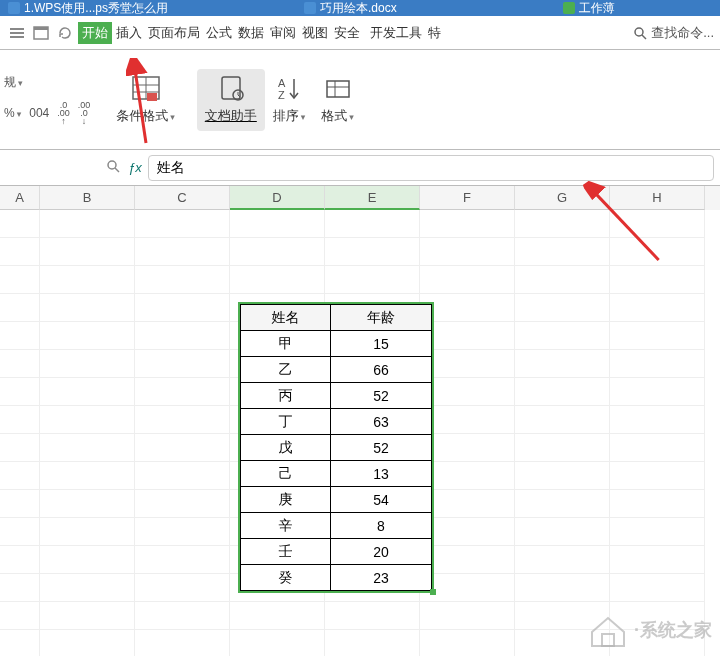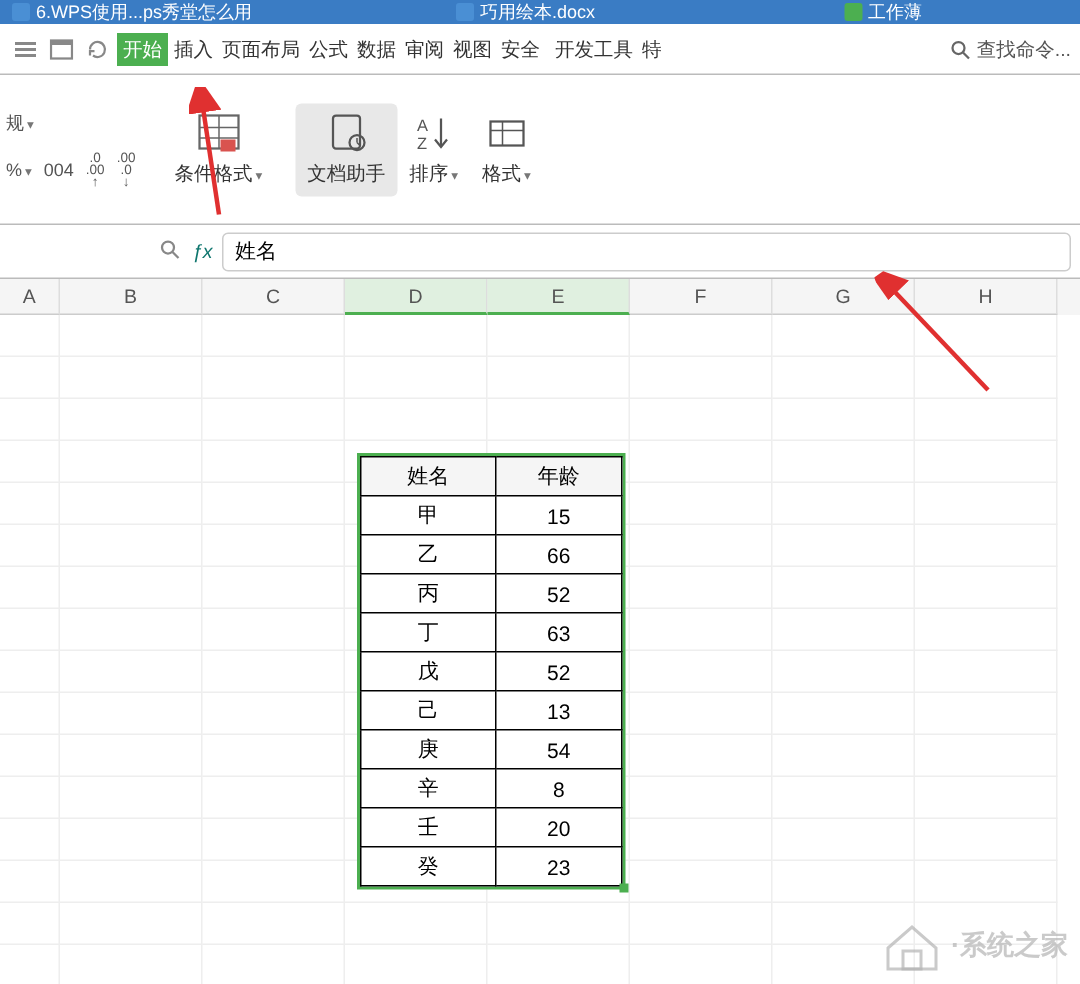--- a/index.html
+++ b/index.html
@@ -13,21 +13,21 @@
 .menu-bar { height: 34px; display: flex; align-items: center; border-bottom: 1px solid #bbb; padding: 0 6px; gap: 2px; }
 .menu-bar .ic-btn { width: 22px; height: 22px; display: flex; align-items: center; justify-content: center; border-radius: 3px; }
 .menu-item { font-size: 13px; color: #333; padding: 2px 2px; cursor: pointer; }
 .menu-item.active { background: #4caf50; color: #fff; padding: 2px 4px; }
 .search { margin-left: auto; display: flex; align-items: center; gap: 4px; color: #555; font-size: 13px; }
 
 .ribbon { height: 100px; display: flex; align-items: center; padding: 4px 0; border-bottom: 1px solid #bbb; }
 .left-opts { font-size: 12px; color: #555; padding-left: 4px; }
 .left-opts .row { display: flex; align-items: center; gap: 8px; }
 .ribbon-group { display: flex; flex-direction: column; align-items: center; justify-content: center; padding: 0 8px; gap: 4px; cursor: pointer; }
-.ribbon-group.active { background: #e8e8e8; border-radius: 4px; padding: 6px 8px; }
+.ribbon-group.active { background: #e8e8e8; border-radius: 4px; padding: 6px 8px; text-decoration: underline; }
 .ribbon-label { font-size: 13px; color: #333; white-space: nowrap; }
 .big-icon { width: 30px; height: 28px; }
 
 .formula-bar { height: 36px; display: flex; align-items: center; border-bottom: 1px solid #bbb; gap: 6px; padding: 0 6px; }
 .cell-ref { width: 80px; height: 24px; border: 1px solid #ccc; border-radius: 3px; padding: 0 6px; font-size: 13px; display: flex; align-items: center; }
 .fx-icons { display: flex; gap: 8px; align-items: center; color: #0f766e; font-size: 13px; margin-left: 100px; }
 .fx-input { flex: 1; height: 26px; border: 1px solid #ccc; border-radius: 4px; padding: 0 8px; font-size: 14px; }
 
 .sheet { position: relative; }
 .col-headers { display: flex; height: 24px; background: #f5f5f5; }
@@ -35,41 +35,41 @@
 .col-h.sel { background: #e0f0e0; border-bottom: 2px solid #4caf50; }
 .grid-area { position: relative; height: 440px; }
 .grid-bg { position: absolute; inset: 0; }
 .grid-row { display: flex; height: 28px; }
 .grid-cell { border-right: 1px solid #eee; border-bottom: 1px solid #eee; }
 
 .data-table { position: absolute; left: 238px; top: 92px; border: 2px solid #4caf50; background: #fff; }
 .data-table table { border-collapse: collapse; }
 .data-table th, .data-table td { border: 1px solid #000; font-size: 14px; text-align: center; height: 26px; }
 .data-table th:first-child, .data-table td:first-child { width: 90px; }
-.data-table th:last-child, .data-table td:last-child { width: 84px; text-align: center; }
+.data-table th:last-child, .data-table td:last-child { width: 101px; text-align: center; }
 .data-table th { background: #f5f5f5; font-weight: normal; }
 .sel-handle { position: absolute; right: -4px; bottom: -4px; width: 6px; height: 6px; background: #4caf50; }
 
 .arrow { position: absolute; pointer-events: none; }
 .arrow.a1 { left: 126px; top: 58px; }
 .arrow.a2 { left: 610px; top: 164px; transform: rotate(-35deg); }
 .arrow svg { display: block; }
 
 .watermark { position: absolute; right: 8px; bottom: 8px; color: rgba(180,180,180,0.7); font-size: 18px; font-weight: bold; display: flex; align-items: center; gap: 6px; }
 .watermark .house { width: 40px; height: 36px; }
 
 .dd-caret::after { content: "▾"; font-size: 9px; color: #777; margin-left: 2px; }
 </style>
 </head>
 <body>
 
 <div class="tabs-bar">
   <div class="tab">
       <span class="ic w"></span>
-      <span>6.WPS使用...ps秀堂怎么用</span>
+      <span>1.WPS使用...ps秀堂怎么用</span>
     </div>
   <div class="tab" style="margin-left:120px">
       <span class="ic w"></span>
       <span>巧用绘本.docx</span>
     </div>
   <div class="tab" style="margin-left:150px">
       <span class="ic"></span>
       <span>工作薄</span>
     </div>
 </div>

